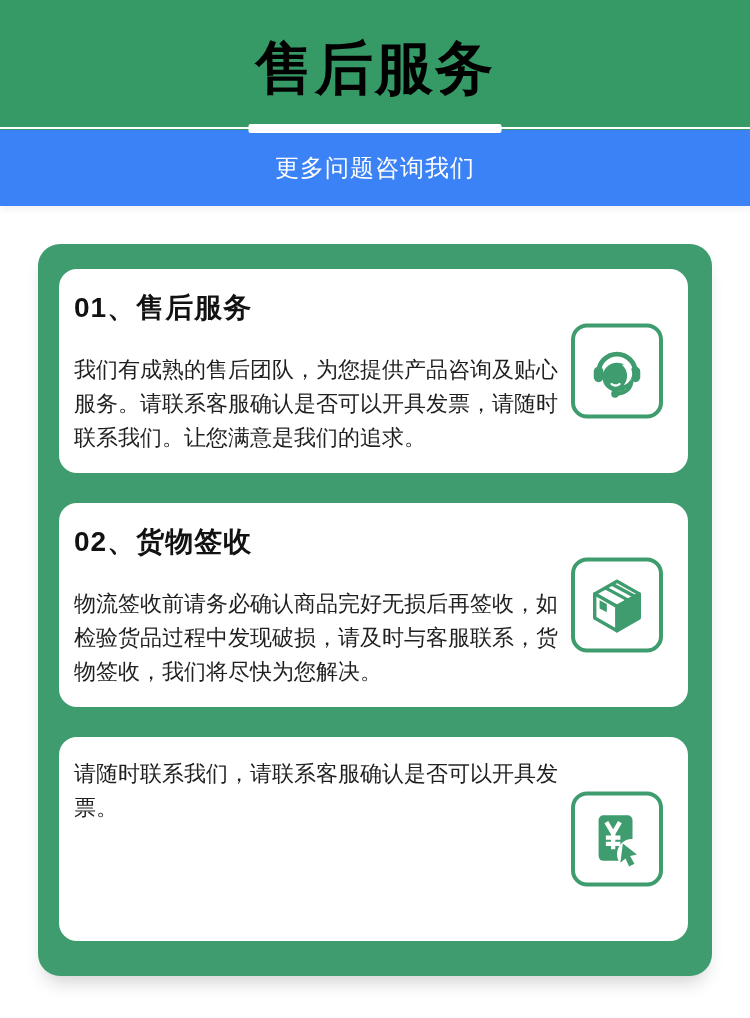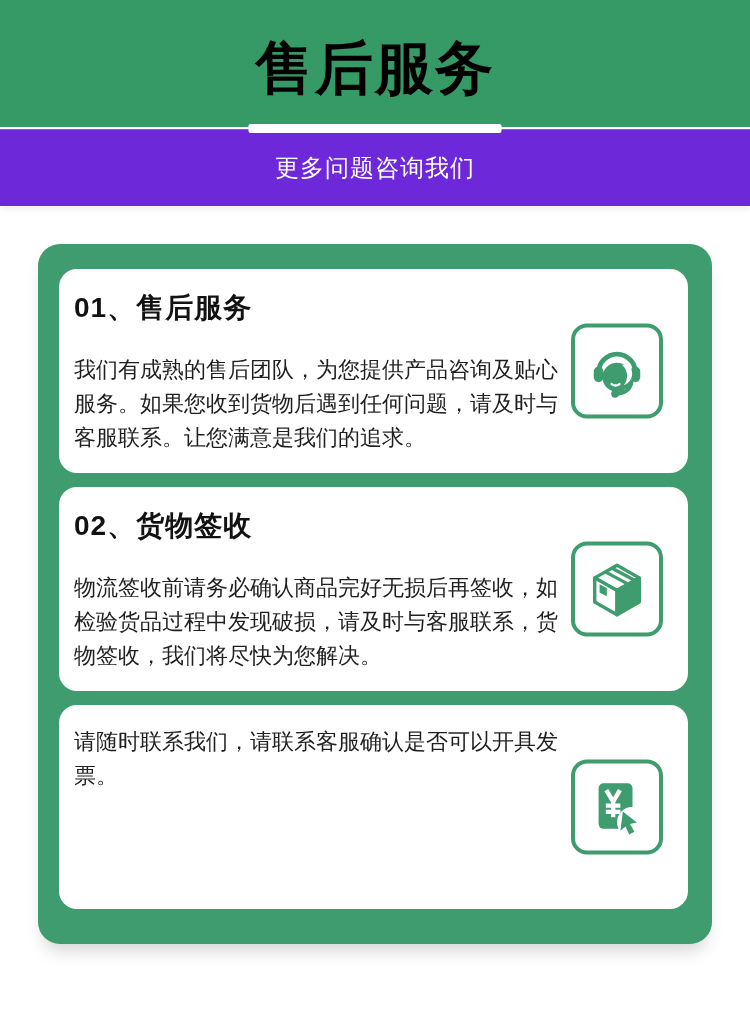--- a/index.html
+++ b/index.html
@@ -30,42 +30,42 @@
     position: absolute; top: 127px; left: 0;
     width: 100%; height: 2px; background: #ffffff;
   }
   .divider-bar {
     position: absolute; top: 124px; left: 50%;
     transform: translateX(-50%);
     width: 253px; height: 9px; background: #ffffff; border-radius: 2px;
   }
   .hero-sub {
     height: 76px;
-    background: #6d28d9;
+    background: #3b82f6;
     display: flex; align-items: center; justify-content: center;
   }
   .hero-subtitle { color: #ffffff; font-size: 24px; letter-spacing: 1px; }
 
   
   .panel {
     width: 674px;
     margin: 38px auto 0;
     background: #3e9c6e;
     border-radius: 22px;
     padding: 25px 24px 35px 21px;
     box-shadow: 0 12px 18px -6px rgba(0,0,0,0.18);
   }
 
   .card {
     position: relative;
     background: #ffffff;
     border-radius: 18px;
     height: 204px;
     padding: 20px 130px 0 15px;
-    margin-bottom: 14px;
+    margin-bottom: 30px;
   }
   .card:last-child { margin-bottom: 0; }
 
   .card-title {
     font-size: 28px;
     font-weight: bold;
     color: #121212;
     letter-spacing: 1px;
     margin-bottom: 26px;
     white-space: nowrap;
@@ -102,21 +102,21 @@
   <div class="divider-bar"></div>
   <div class="hero-sub">
     <p class="hero-subtitle">更多问题咨询我们</p>
   </div>
 </header>
 
 <main class="panel">
 
   <section class="card">
     <h2 class="card-title">01、售后服务</h2>
-    <p class="card-body">我们有成熟的售后团队，为您提供产品咨询及贴心服务。如果您收到货物后遇到任何问题，请及时与客服联系。让您满意是我们的追求。</p>
+    <p class="card-body">我们有成熟的售后团队，为您提供产品咨询及贴心服务。请联系客服确认是否可以开具发票，请随时联系我们。让您满意是我们的追求。</p>
     <div class="icon-box">
       <svg width="62" height="62" viewBox="0 0 64 64" aria-hidden="true">
         <path d="M13 33 a19 19 0 0 1 38 0" fill="none" stroke="#3e9c6e" stroke-width="5" stroke-linecap="round"></path>
         <rect x="8" y="27" width="10" height="16" rx="5" fill="#3e9c6e"></rect>
         <rect x="46" y="27" width="10" height="16" rx="5" fill="#3e9c6e"></rect>
         <circle cx="32" cy="38" r="15" fill="#3e9c6e"></circle>
         <path d="M37 25 c6 5 7.5 14 2 21 c9.5 -3 11.5 -14.5 4.5 -21.5 z" fill="#ffffff"></path>
         <path d="M26.5 45 q4 3 8 0" stroke="#ffffff" stroke-width="2.5" fill="none" stroke-linecap="round"></path>
         <path d="M47 43 q-2 11 -15 12" fill="none" stroke="#3e9c6e" stroke-width="4" stroke-linecap="round"></path>
         <circle cx="30" cy="55" r="4" fill="#3e9c6e"></circle>

